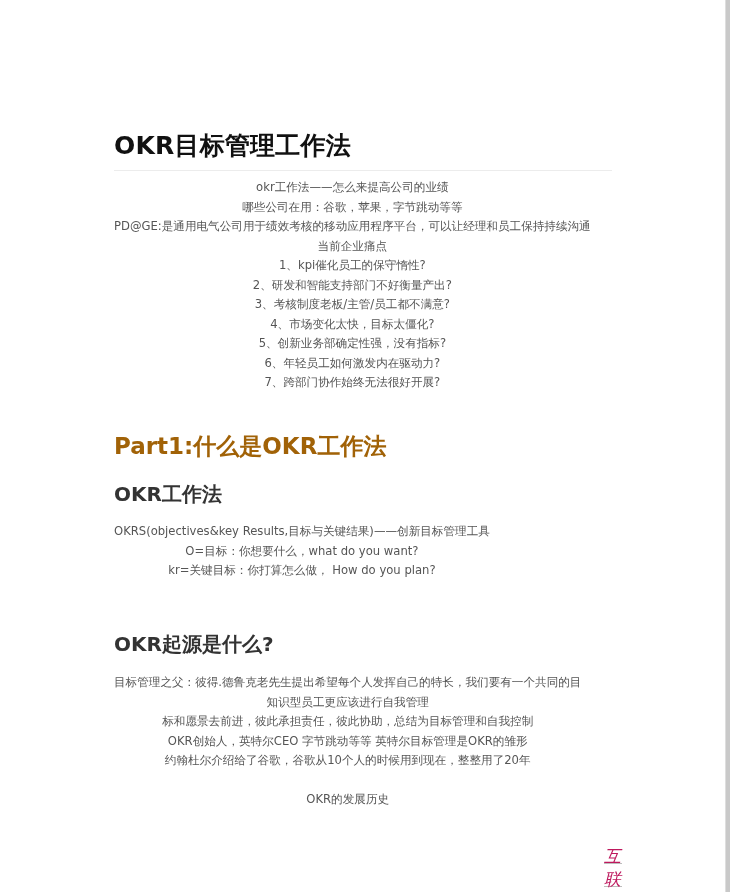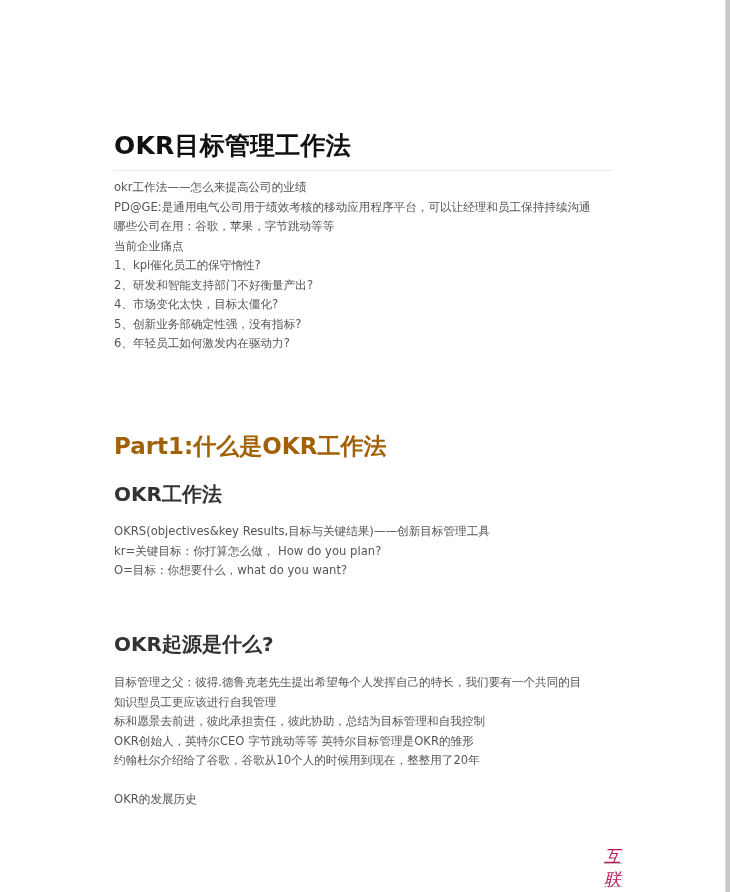--- a/index.html
+++ b/index.html
@@ -46,20 +46,21 @@
     top: 170px;
     width: 498px;
     height: 1px;
     background: #ececec;
   }
   .body-line {
     font-size: 11.6px;
     color: #555555;
     line-height: 19.5px;
     height: 19.5px;
+    text-align: center;
   }
   .block { position: absolute; left: 114px; }
   .h2 {
     top: 430px;
     font-size: 23px;
     font-weight: bold;
     color: #a16207;
     line-height: 32px;
   }
   .h3 {
@@ -88,38 +89,40 @@
 </head>
 <body>
 
 <div class="page">
 
   <div class="abs title">OKR目标管理工作法</div>
   <div class="hr"></div>
 
   <div class="block" style="top:178px;">
     <div class="body-line">okr工作法——怎么来提高公司的业绩</div>
+    <div class="body-line">哪些公司在用：谷歌，苹果，字节跳动等等</div>
     <div class="body-line">PD@GE:是通用电气公司用于绩效考核的移动应用程序平台，可以让经理和员工保持持续沟通</div>
-    <div class="body-line">哪些公司在用：谷歌，苹果，字节跳动等等</div>
     <div class="body-line">当前企业痛点</div>
     <div class="body-line">1、kpi催化员工的保守惰性?</div>
     <div class="body-line">2、研发和智能支持部门不好衡量产出?</div>
+    <div class="body-line">3、考核制度老板/主管/员工都不满意?</div>
     <div class="body-line">4、市场变化太快，目标太僵化?</div>
     <div class="body-line">5、创新业务部确定性强，没有指标?</div>
     <div class="body-line">6、年轻员工如何激发内在驱动力?</div>
+    <div class="body-line">7、跨部门协作始终无法很好开展?</div>
   </div>
 
   <div class="abs h2">Part1:什么是OKR工作法</div>
 
   <div class="abs h3" style="top:482px;">OKR工作法</div>
 
   <div class="block" style="top:522px;">
     <div class="body-line">OKRS(objectives&amp;key Results,目标与关键结果)——创新目标管理工具</div>
+    <div class="body-line">O=目标：你想要什么，what do you want?</div>
     <div class="body-line">kr=关键目标：你打算怎么做， How do you plan?</div>
-    <div class="body-line">O=目标：你想要什么，what do you want?</div>
   </div>
 
   <div class="abs h3" style="top:632px;">OKR起源是什么?</div>
 
   <div class="block" style="top:673px;">
     <div class="body-line">目标管理之父：彼得.德鲁克老先生提出希望每个人发挥自己的特长，我们要有一个共同的目</div>
     <div class="body-line">知识型员工更应该进行自我管理</div>
     <div class="body-line">标和愿景去前进，彼此承担责任，彼此协助，总结为目标管理和自我控制</div>
     <div class="body-line">OKR创始人，英特尔CEO 字节跳动等等 英特尔目标管理是OKR的雏形</div>
     <div class="body-line">约翰杜尔介绍给了谷歌，谷歌从10个人的时候用到现在，整整用了20年</div>

